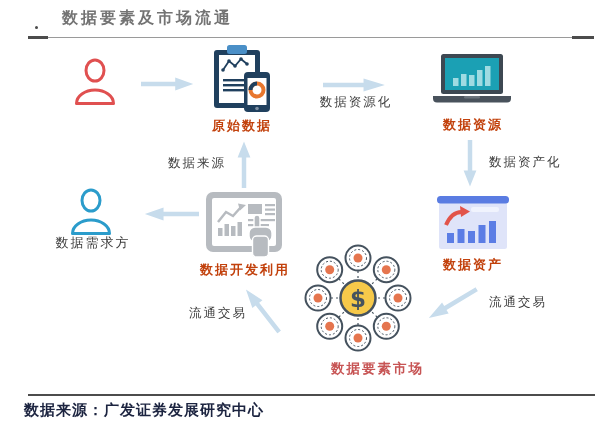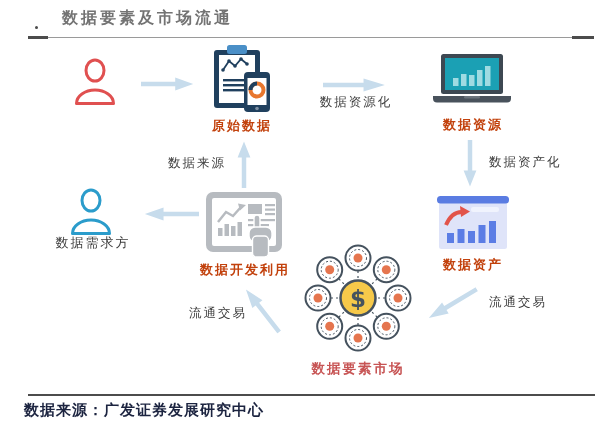--- a/index.html
+++ b/index.html
@@ -161,21 +161,21 @@
         </g>
       <g transform="translate(84.3,30.7)">
           <circle r="12.5" fill="#fff" stroke="#45525e" stroke-width="2"></circle>
           <circle r="8.5" fill="none" stroke="#45525e" stroke-width="1" stroke-dasharray="2 2"></circle>
           <circle r="4.5" fill="#e5754e"></circle>
         </g>
     </g>
     <circle cx="56" cy="59" r="17.5" fill="#f6c94a" stroke="#45525e" stroke-width="2.5"></circle>
     <text x="56" y="67.5" text-anchor="middle" font-family="DejaVu Sans, sans-serif" font-size="23" font-weight="bold" fill="#45525e">$</text>
   </svg>
-  <div class="abs lbl red" style="left:292px;top:361px;width:132px;">数据要素市场</div>
+  <div class="abs lbl red" style="left:292px;top:361px;width:132px;text-align:right;">数据要素市场</div>
 
   <svg class="abs arrow" style="left:234px;top:302px;transform:rotate(-128deg);" width="56" height="16" viewBox="0 0 60 20" preserveAspectRatio="none">
     <polygon points="0,7.2 38,7.2 38,2 58,10 38,18 38,12.8 0,12.8"></polygon>
   </svg>
   <div class="abs lbl edge" style="left:189px;top:306px;width:62px;">流通交易</div>
 
   <svg class="abs" style="left:206px;top:192px;" width="78" height="72" viewBox="0 0 78 72">
     <rect x="0" y="0" width="76" height="60" rx="7" fill="#b7bbc0"></rect>
     <rect x="6" y="6" width="64" height="48" rx="2" fill="#ffffff"></rect>
     <rect x="12" y="36" width="4.5" height="8" fill="#b7bbc0"></rect>

